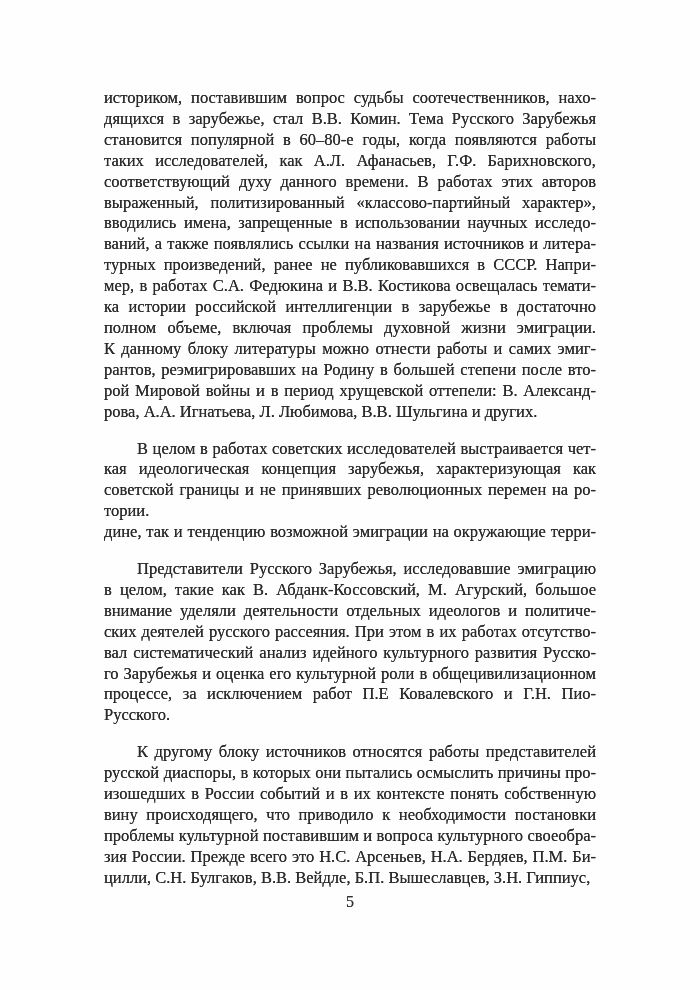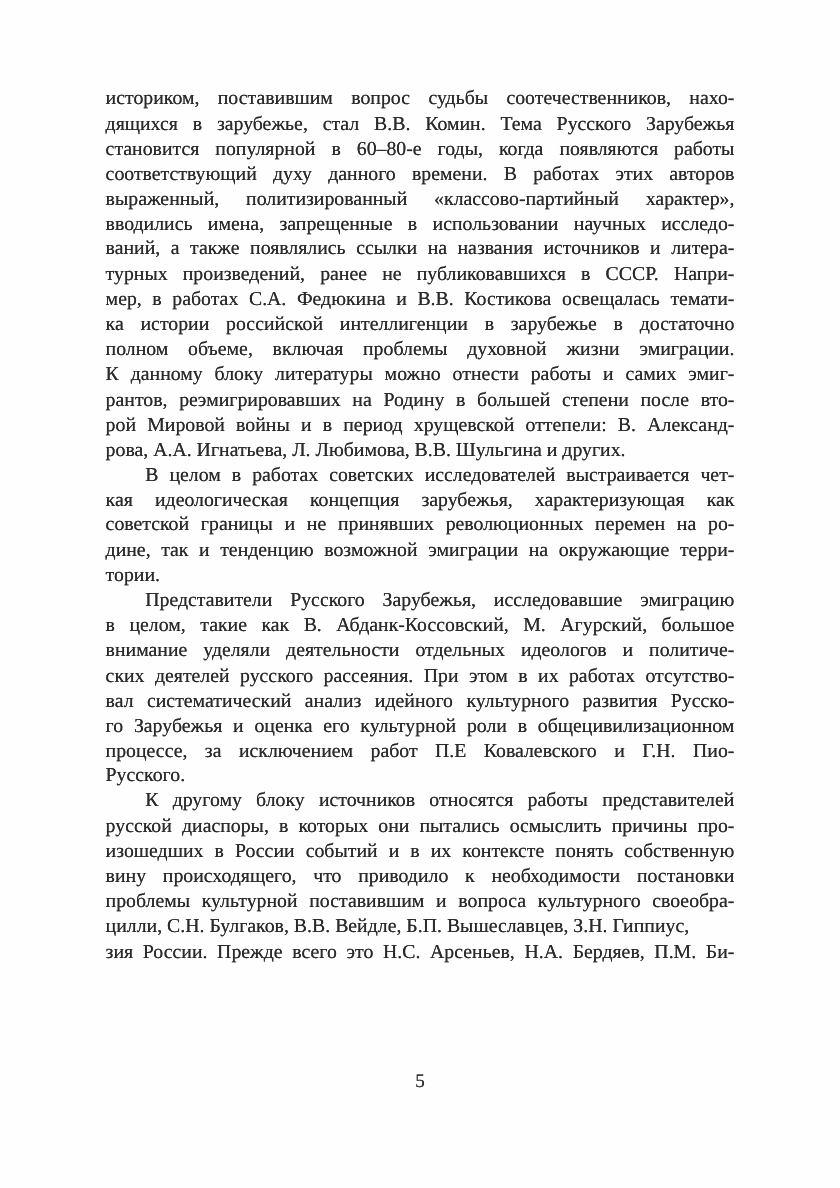--- a/index.html
+++ b/index.html
@@ -16,21 +16,21 @@
     font-family: "Liberation Serif", serif;
     color: #262626;
   }
   .text-block {
     position: absolute;
     left: 88px;
     top: 72px;
     width: 524px;
   }
   .para {
-    margin: 0;
+    margin: 16px;
     padding: 0;
   }
   .line {
     font-size: 16.5px;
     line-height: 20.9px;
     text-align: justify;
     text-align-last: justify;
     color: #2b2b2b;
     text-shadow: 0 0 0.45px #3a3a3a;
     white-space: normal;
@@ -54,54 +54,55 @@
 </style>
 </head>
 <body>
 
 <div class="page">
   <div class="text-block" id="text-block">
       <div class="para">
         <div class="line firstline">историком, поставившим вопрос судьбы соотечественников, нахо-</div>
         <div class="line">дящихся в зарубежье, стал В.В. Комин. Тема Русского Зарубежья</div>
         <div class="line">становится популярной в 60–80-е годы, когда появляются работы</div>
+        <div class="line">таких исследователей, как А.Л. Афанасьев, Г.Ф. Барихновского,</div>
         <div class="line">соответствующий духу данного времени. В работах этих авторов</div>
         <div class="line">выраженный, политизированный «классово-партийный характер»,</div>
         <div class="line">вводились имена, запрещенные в использовании научных исследо-</div>
         <div class="line">ваний, а также появлялись ссылки на названия источников и литера-</div>
         <div class="line">турных произведений, ранее не публиковавшихся в СССР. Напри-</div>
         <div class="line">мер, в работах С.А. Федюкина и В.В. Костикова освещалась темати-</div>
         <div class="line">ка истории российской интеллигенции в зарубежье в достаточно</div>
         <div class="line">полном объеме, включая проблемы духовной жизни эмиграции.</div>
         <div class="line">К данному блоку литературы можно отнести работы и самих эмиг-</div>
         <div class="line">рантов, реэмигрировавших на Родину в большей степени после вто-</div>
         <div class="line">рой Мировой войны и в период хрущевской оттепели: В. Александ-</div>
         <div class="line lastline">рова, А.А. Игнатьева, Л. Любимова, В.В. Шульгина и других.</div>
       </div>
       <div class="para indent">
         <div class="line firstline">В целом в работах советских исследователей выстраивается чет-</div>
         <div class="line">кая идеологическая концепция зарубежья, характеризующая как</div>
         <div class="line">советской границы и не принявших революционных перемен на ро-</div>
+        <div class="line lastline">тории.</div>
         <div class="line">дине, так и тенденцию возможной эмиграции на окружающие терри-</div>
-        <div class="line lastline">тории.</div>
       </div>
       <div class="para indent">
         <div class="line firstline">Представители Русского Зарубежья, исследовавшие эмиграцию</div>
         <div class="line">в целом, такие как В. Абданк-Коссовский, М. Агурский, большое</div>
         <div class="line">внимание уделяли деятельности отдельных идеологов и политиче-</div>
         <div class="line">ских деятелей русского рассеяния. При этом в их работах отсутство-</div>
         <div class="line">вал систематический анализ идейного культурного развития Русско-</div>
         <div class="line">го Зарубежья и оценка его культурной роли в общецивилизационном</div>
         <div class="line">процессе, за исключением работ П.Е Ковалевского и Г.Н. Пио-</div>
         <div class="line lastline">Русского.</div>
       </div>
       <div class="para indent">
         <div class="line firstline">К другому блоку источников относятся работы представителей</div>
         <div class="line">русской диаспоры, в которых они пытались осмыслить причины про-</div>
         <div class="line">изошедших в России событий и в их контексте понять собственную</div>
         <div class="line">вину происходящего, что приводило к необходимости постановки</div>
         <div class="line">проблемы культурной поставившим и вопроса культурного своеобра-</div>
+        <div class="line">зия России. Прежде всего это Н.С. Арсеньев, Н.А. Бердяев, П.М. Би-</div>
         <div class="line lastline">цилли, С.Н. Булгаков, В.В. Вейдле, Б.П. Вышеславцев, З.Н. Гиппиус,</div>
-        <div class="line">зия России. Прежде всего это Н.С. Арсеньев, Н.А. Бердяев, П.М. Би-</div>
       </div>
     </div>
   <div class="page-number">5</div>
 </div>
 
 </body></html>

